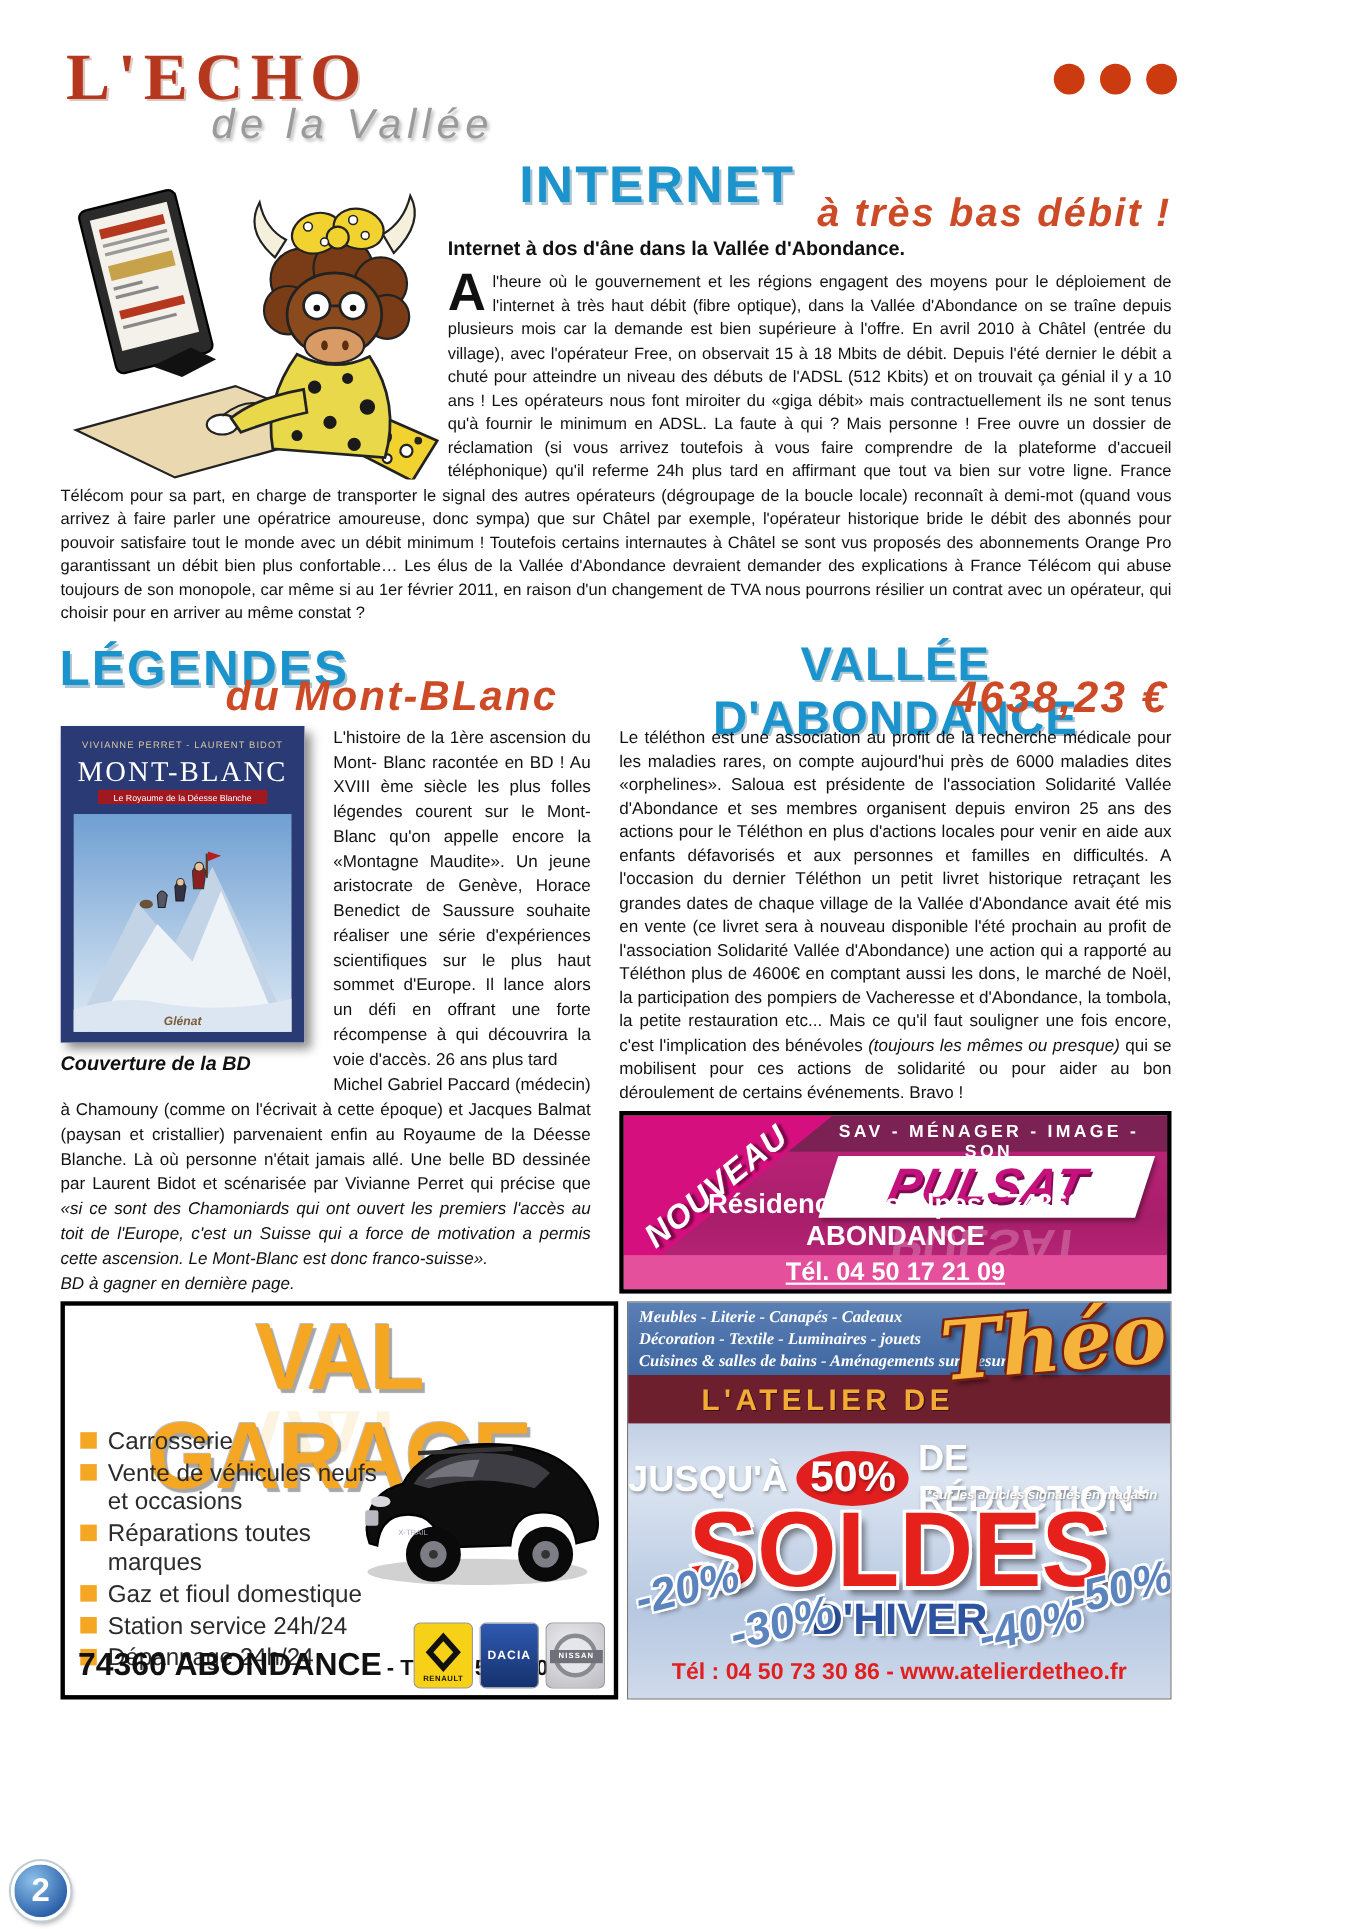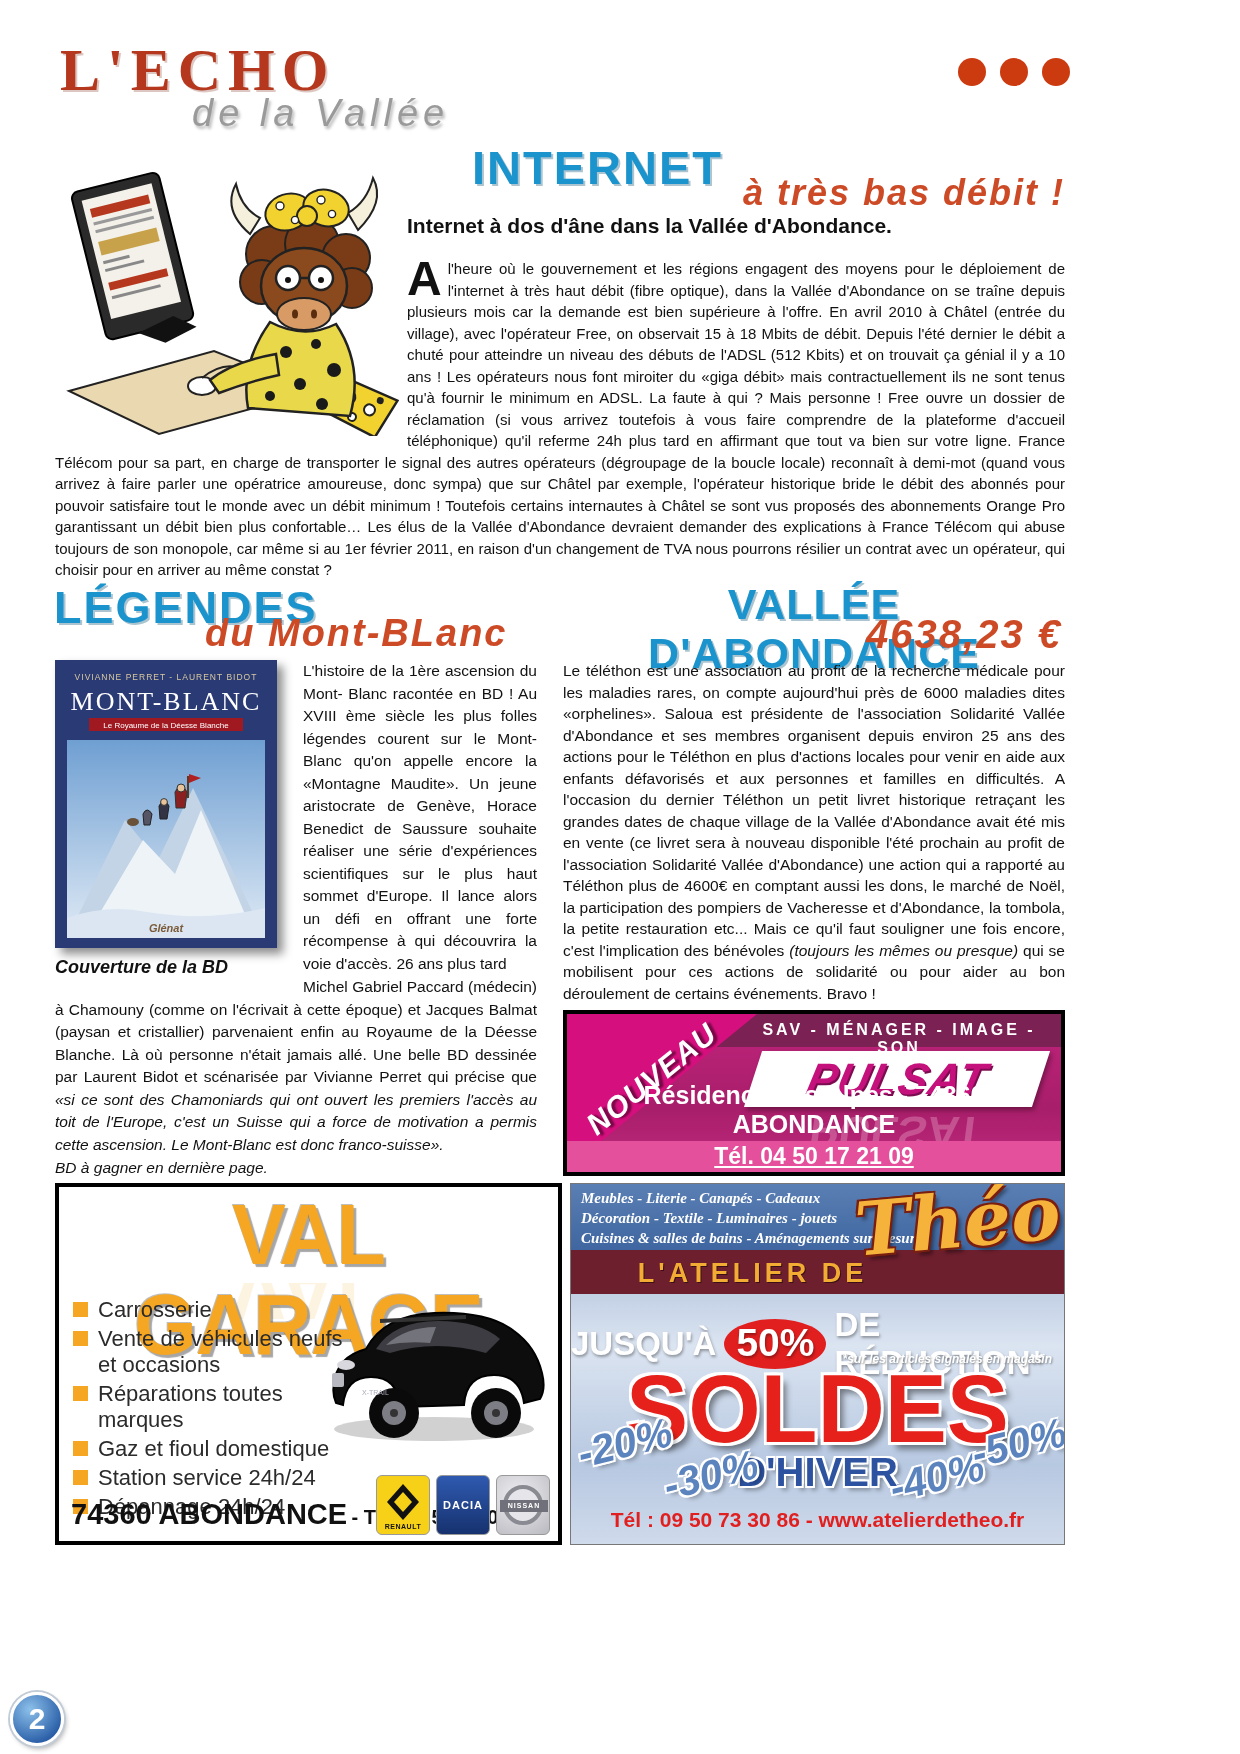--- a/index.html
+++ b/index.html
@@ -41,21 +41,21 @@
   .l-sub   { left:205px; top:612px; font-size:38px; }
   .v-title { left:563px; top:580px; font-size:43px; width:502px; text-align:center; letter-spacing:1px; }
   .v-sub   { left:700px; top:612px; width:362px; text-align:right; font-size:40px; }
 
   
   .art-internet {
     position:absolute; left:55px; top:214px; width:1010px;
     font-size:15px; line-height:21.5px; text-align:justify;
   }
   .art-internet .spacer { float:left; width:352px; height:218px; }
-  .art-internet h2 { font-size:21px; line-height:24px; margin-bottom:20px; }
+  .art-internet h2 { font-size:18px; line-height:24px; margin-bottom:8px; }
   .dropcap {
     float:left; font-size:48px; line-height:38px; font-weight:bold;
     padding:2px 6px 0 0;
   }
 
   
   .cartoon { position:absolute; left:64px; top:156px; }
 
   
   .col-left {
@@ -465,20 +465,20 @@
       <span class="promo-oval">50%</span>
       <span>DE RÉDUCTION*</span>
     </div>
     <div class="theo-note">*sur les articles signalés en magasin</div>
     <div class="theo-soldes">SOLDES</div>
     <div class="theo-hiver">D'HIVER</div>
     <span class="disc disc-0">-20%</span>
     <span class="disc disc-1">-30%</span>
     <span class="disc disc-2">-40%</span>
     <span class="disc disc-3">-50%</span>
-    <div class="theo-contact">Tél : 09 50 73 30 86 - www.atelierdetheo.fr</div>
+    <div class="theo-contact">Tél : 04 50 73 30 86 - www.atelierdetheo.fr</div>
   </div>
 
   <div class="pagenum">
     <span>2</span>
   </div>
 
 </div>
 
 </body></html>

